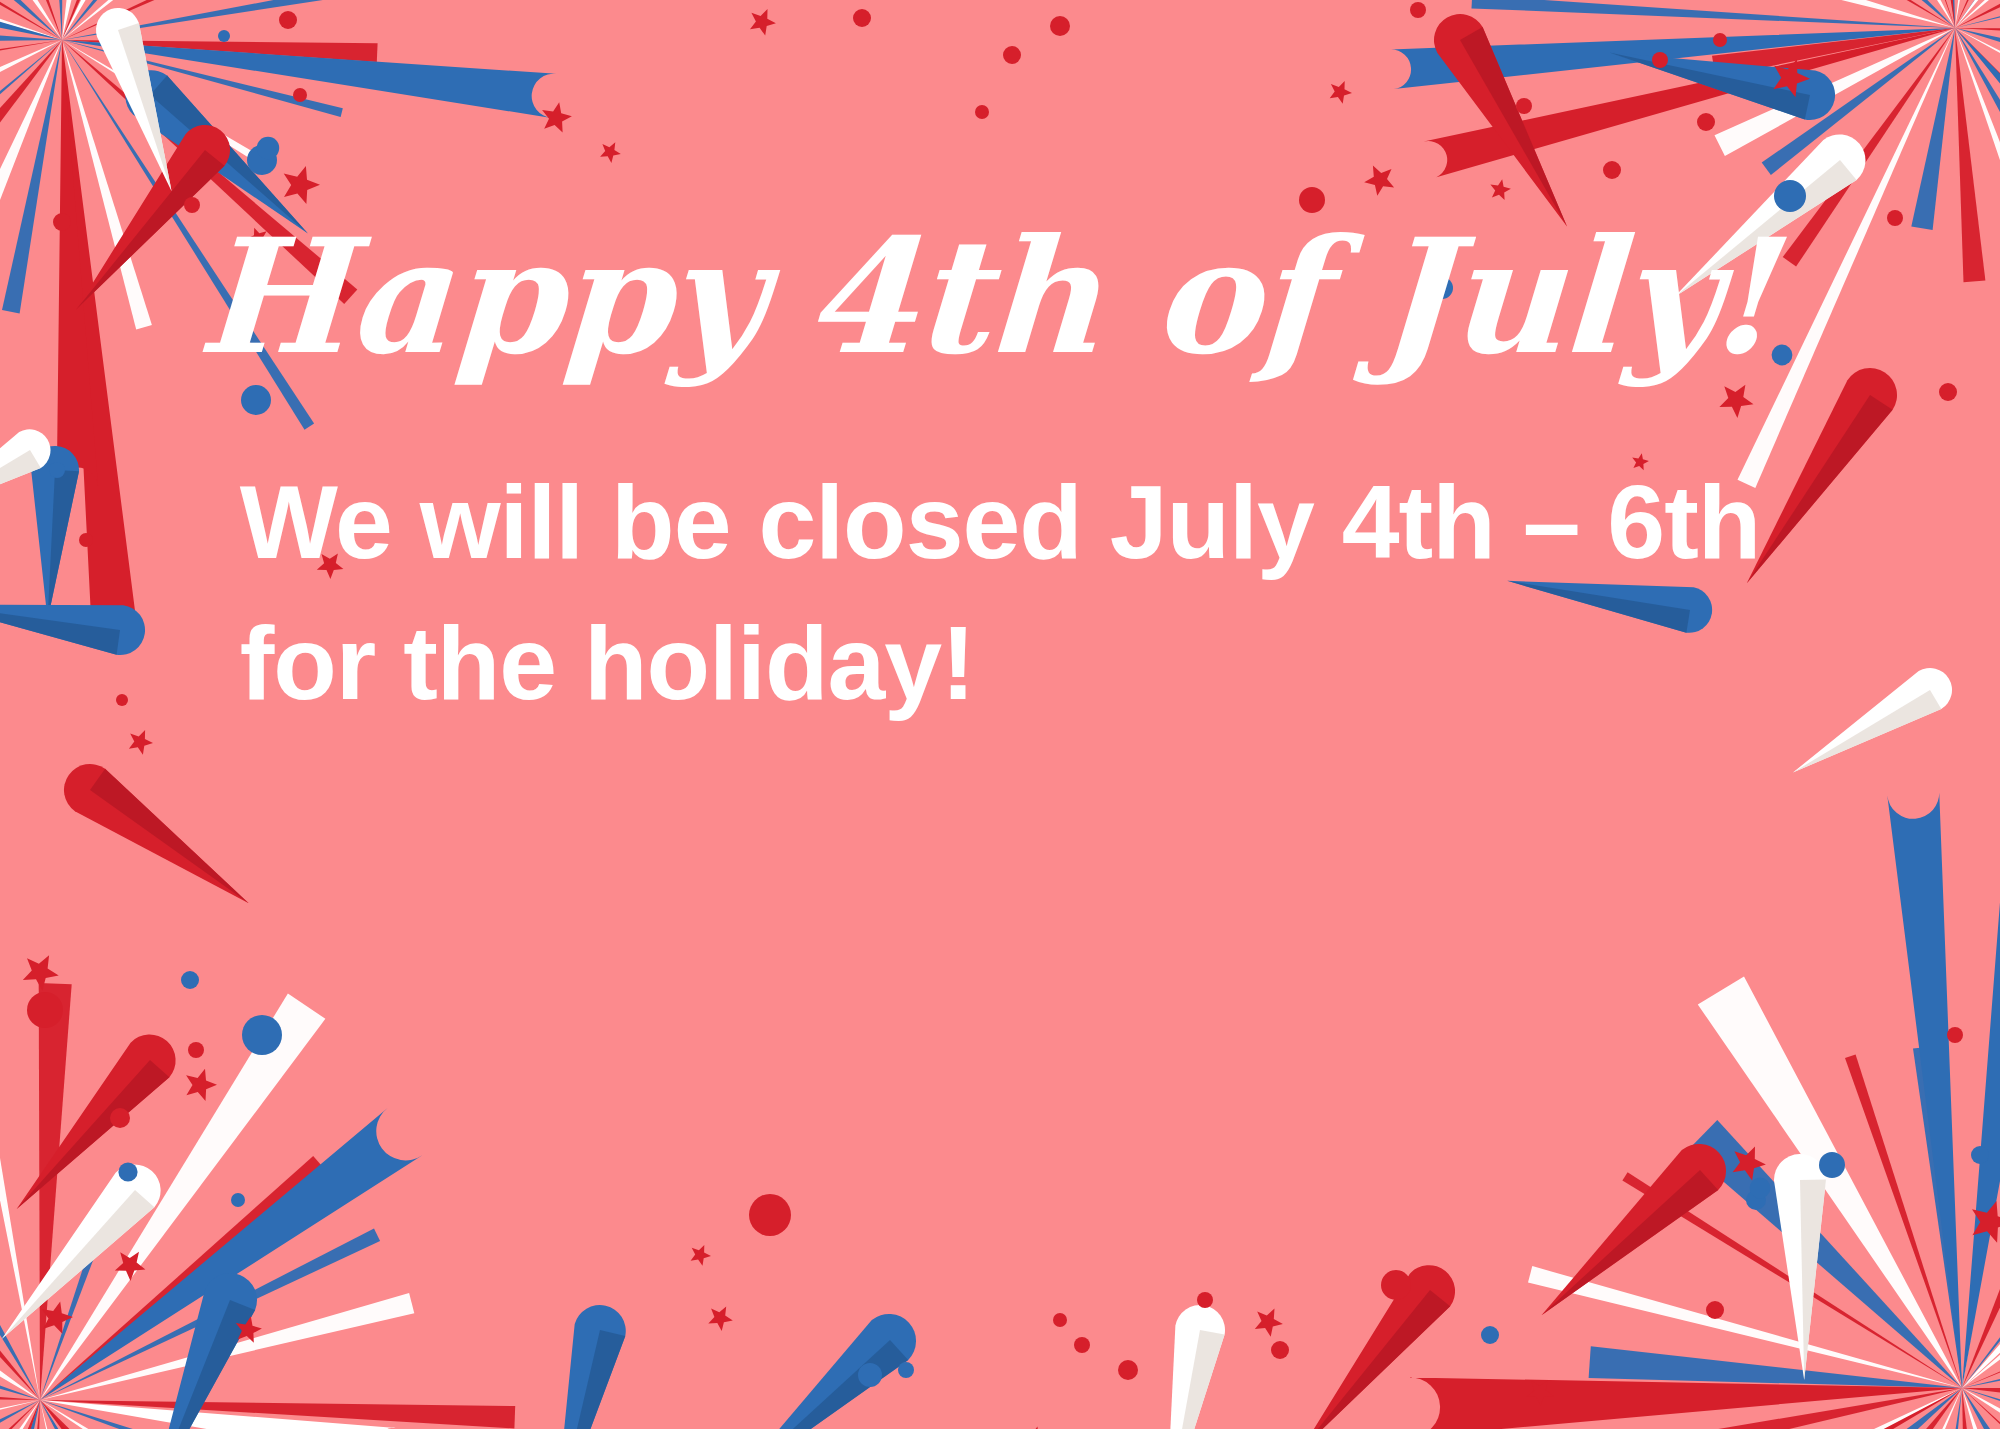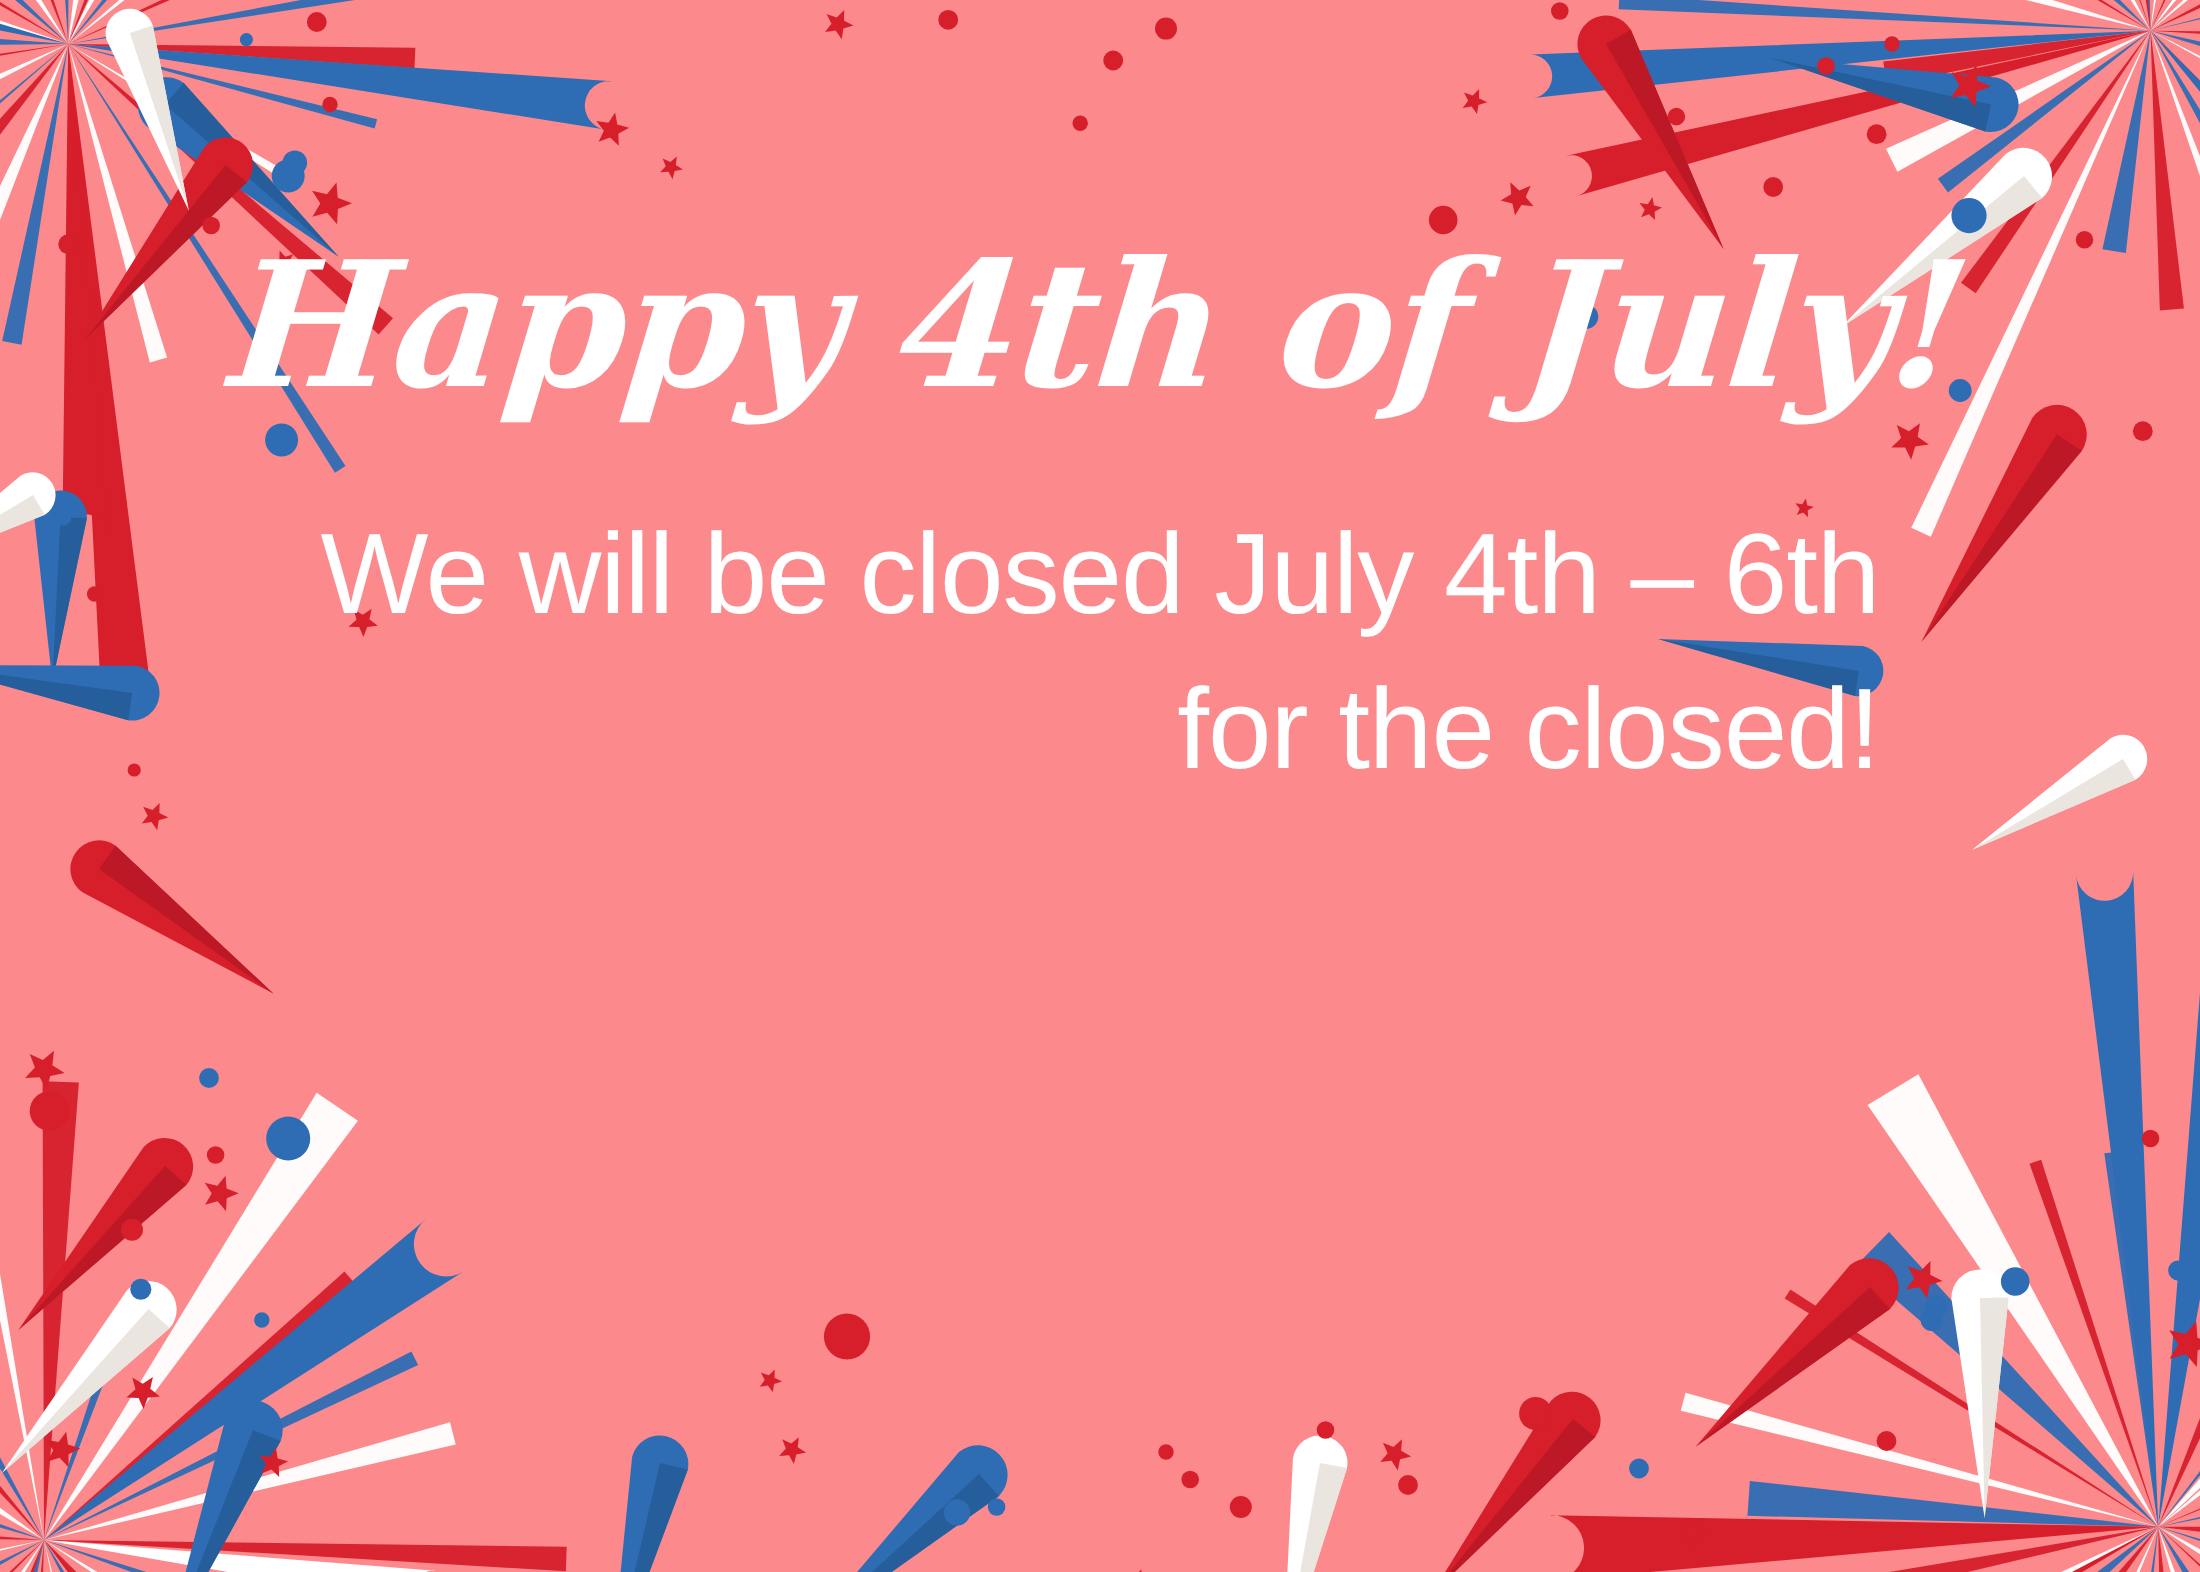--- a/index.html
+++ b/index.html
@@ -26,24 +26,24 @@
     font-weight:700;
     font-size:158px;
     line-height:1;
     margin-top:218px;
     letter-spacing:-2px;
     white-space:nowrap;
     transform:skewX(-6deg);
   }
   .body-block{
     margin-top:76px;
-    text-align:right;
+    text-align:left;
     color:#FFFFFF;
     font-family:"Liberation Sans",sans-serif;
-    font-weight:400;
+    font-weight:700;
     font-size:104px;
     line-height:1.36;
     letter-spacing:-1px;
   }
   .body-line{display:block;white-space:nowrap;}
 </style>
 </head>
 <body>
 
 <div id="poster">
@@ -337,17 +337,17 @@
       <path d="M1765.1 1176.0 L1764.9 1185.0 L1773.0 1189.1 L1764.3 1191.7 L1762.9 1200.7 L1757.8 1193.3 L1748.9 1194.7 L1754.3 1187.5 L1750.2 1179.5 L1758.7 1182.4 Z" fill="#2E6DB4" opacity="0"></path>
       <circle cx="1760" cy="1188" r="10.4" fill="#2E6DB4"></circle>
       <path d="M132.7 1160.9 L132.5 1169.3 L140.0 1173.0 L132.0 1175.5 L130.7 1183.7 L125.9 1176.9 L117.7 1178.2 L122.7 1171.5 L118.9 1164.1 L126.8 1166.9 Z" fill="#2E6DB4" opacity="0"></path>
       <circle cx="128" cy="1172" r="9.600000000000001" fill="#2E6DB4"></circle>
     </svg>
 
   <div id="content">
     <div class="title">Happy 4th of July!</div>
     <div class="body-block">
       <span class="body-line">We will be closed July 4th – 6th</span>
-      <span class="body-line">for the closed!</span>
+      <span class="body-line">for the holiday!</span>
     </div>
   </div>
 
 </div>
 
 </body></html>

